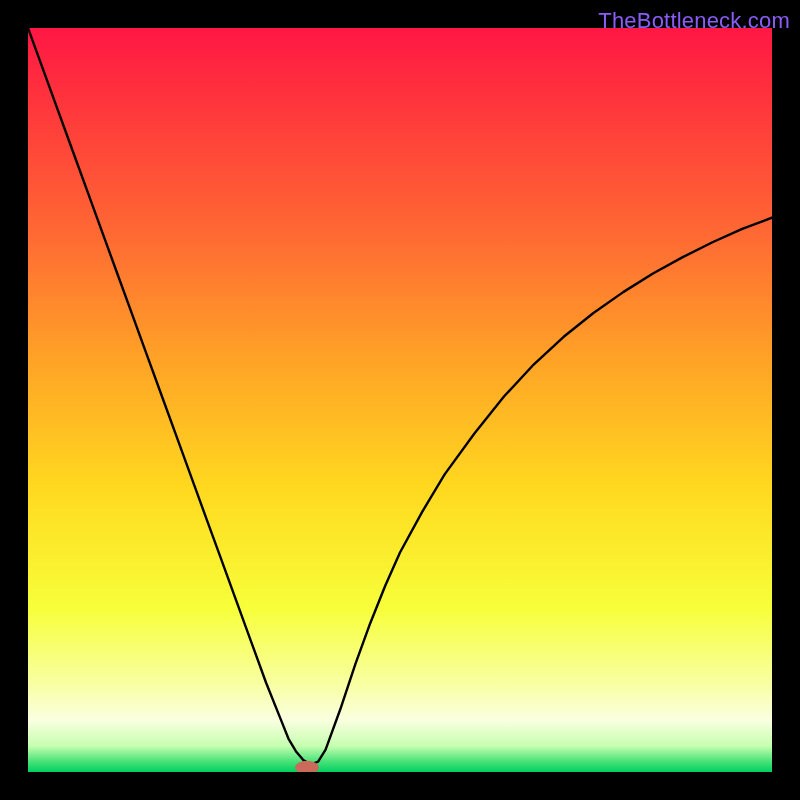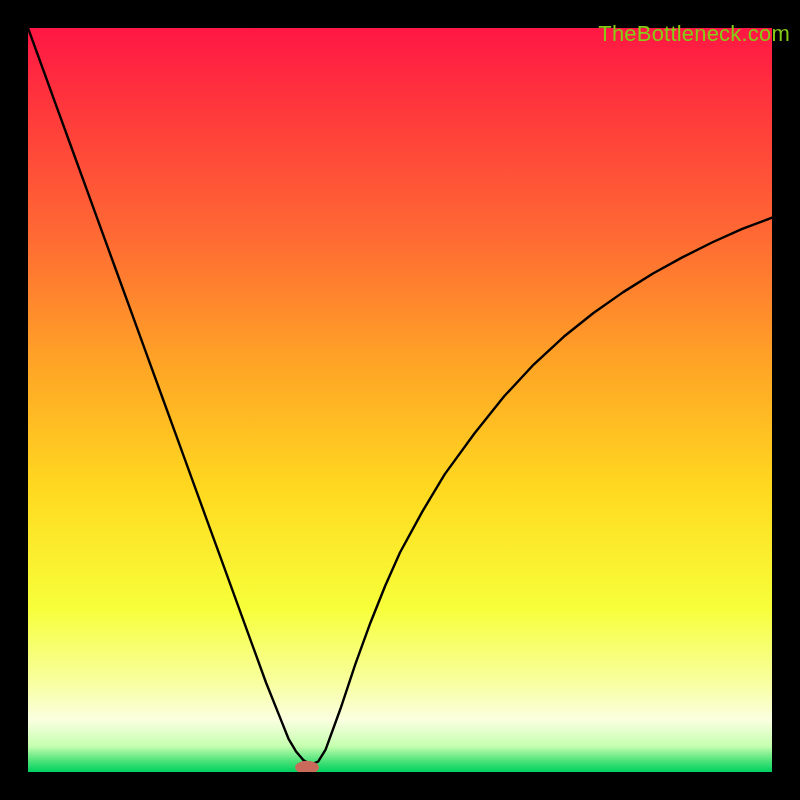--- a/index.html
+++ b/index.html
@@ -12,25 +12,25 @@
     font-family: Arial, Helvetica, sans-serif;
   }
   .frame {
     position: relative;
     width: 800px;
     height: 800px;
     background: #000;
   }
   .watermark {
     position: absolute;
-    top: 21px;
+    top: 8px;
     right: 10px;
     font-size: 22px;
     font-weight: 500;
-    color: #84cc16;
+    color: #8b5cf6;
     letter-spacing: 0.2px;
     z-index: 10;
   }
   svg.plot {
     position: absolute;
     left: 28px;
     top: 28px;
     width: 744px;
     height: 744px;
     display: block;

